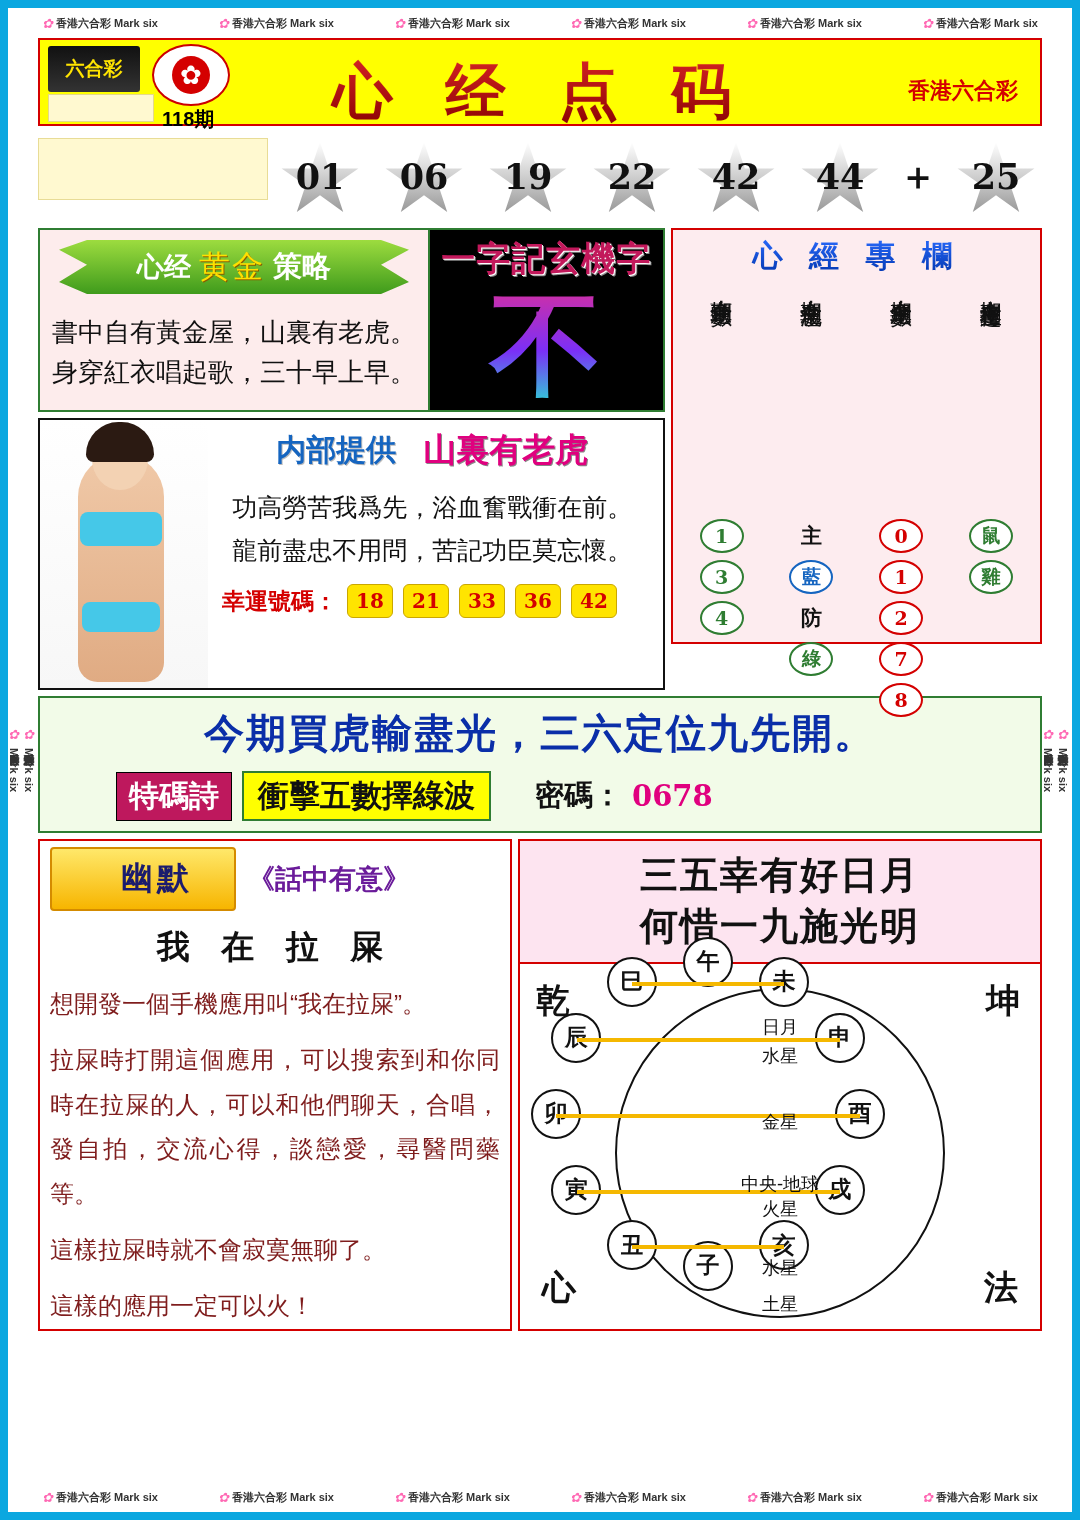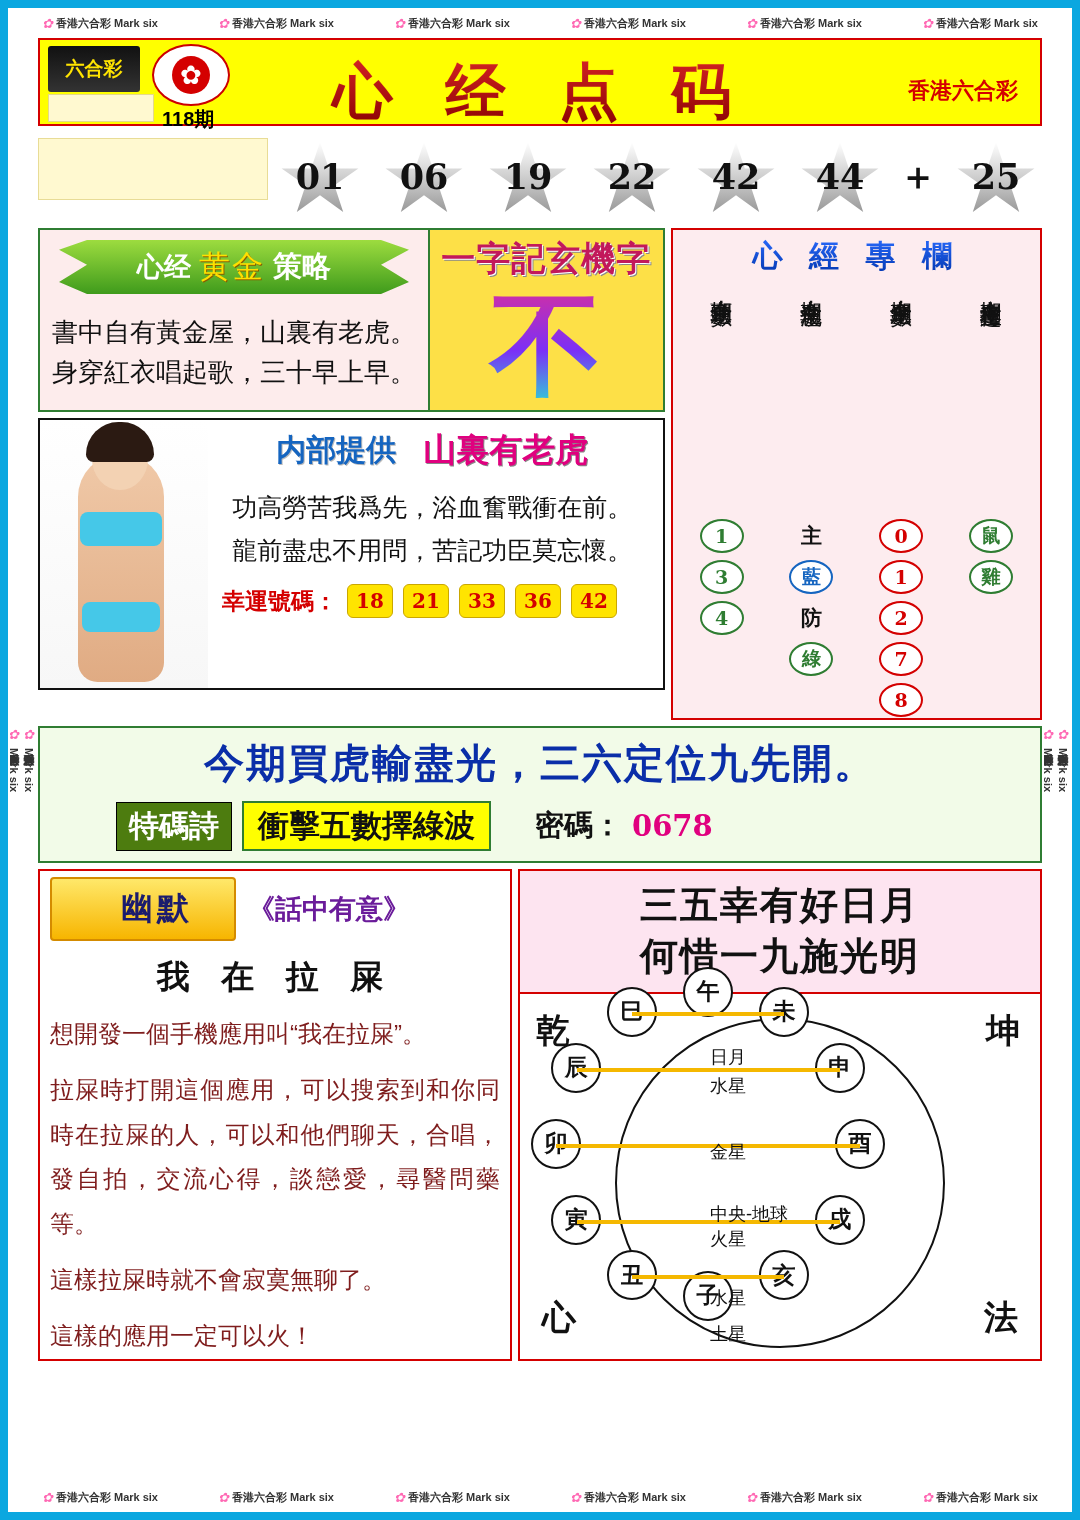--- a/index.html
+++ b/index.html
@@ -156,21 +156,21 @@
     display:flex; align-items:center; justify-content:center; gap:8px;
   }
   .ribbon .r1 { font-size:27px; font-weight:bold; color:#ffffff; font-family:"DejaVu Serif",serif; }
   .ribbon .r2 { font-size:31px; font-weight:normal; color:#ffe000; font-family:"DejaVu Serif",serif; letter-spacing:2px; text-shadow:1px 1px 0 #8a5a00; }
   .ribbon .r3 { font-size:29px; font-weight:bold; color:#ffffff; font-family:"DejaVu Serif",serif; }
   .poem2 {
     margin-top:18px; text-align:center;
     font-family:"DejaVu Serif", serif;
     font-size:26px; line-height:1.55; color:#111;
   }
-  .gold-right { flex:1; background:#fde047; position:relative; }
+  .gold-right { flex:1; background:#000000; position:relative; }
   .xuanji-title {
     text-align:center; margin-top:6px;
     font-family:"DejaVu Serif", serif;
     font-size:34px; font-weight:bold;
     color:#c2185b;
     text-shadow:1px 1px 0 #fff, 2px 2px 0 #888;
     letter-spacing:1px;
   }
   .bigword {
     margin:4px auto 0; width:150px; height:118px;
@@ -242,21 +242,21 @@
     background:#ffe400; border:1px solid #caa700;
     display:flex; align-items:center; justify-content:center;
     font-size:20px; font-weight:bold; color:#d40000;
     font-family:"DejaVu Serif", serif;
   }
 
   
   .xinjing {
     border:2px solid #d40000;
     background:#fdecef;
-    height:492px;
+    height:416px;
     padding:6px 4px;
   }
   .xj-title {
     text-align:center;
     font-family:"DejaVu Serif", serif;
     font-size:30px; font-weight:bold;
     letter-spacing:8px;
     background:linear-gradient(#2a6cff,#0033aa);
     -webkit-background-clip:text; background-clip:text; color:transparent;
   }
@@ -289,21 +289,21 @@
     padding:8px 10px 10px;
   }
   .banner-line {
     text-align:center;
     font-family:"DejaVu Serif", serif;
     font-size:40px; font-weight:bold; color:#0a2ea8;
     letter-spacing:2px;
   }
   .banner-row { display:flex; align-items:center; gap:10px; margin-top:10px; padding-left:66px; }
   .tag-dark {
-    background:#4d7c0f; color:#ffffff;
+    background:#be185d; color:#ffffff;
     font-family:"DejaVu Serif", serif;
     font-size:30px; font-weight:bold;
     padding:3px 12px; border:1px solid #000;
   }
   .tag-yellow {
     background:#ffff00; border:2px solid #2f7d32;
     font-family:"DejaVu Serif", serif;
     font-size:31px; font-weight:bold; color:#111;
     padding:2px 14px;
   }
@@ -383,21 +383,21 @@
     border:2px solid #111; border-radius:50%;
     background:#fff;
     display:flex; align-items:center; justify-content:center;
     font-family:"DejaVu Serif", serif; font-size:23px; font-weight:bold; color:#111;
   }
   .chord {
     position:absolute; height:4px; background:#f5b800;
     transform-origin:0 50%;
   }
   .wlabel {
-    position:absolute; width:140px; margin-left:-70px;
+    position:absolute; text-align:center; width:140px; margin-left:-70px;
     font-family:"DejaVu Serif", serif; font-size:18px; color:#111;
   }
 </style>
 </head>
 <body>
 
 <div class="page">
  <div class="inner">
 
   <div class="mq mq-top">

